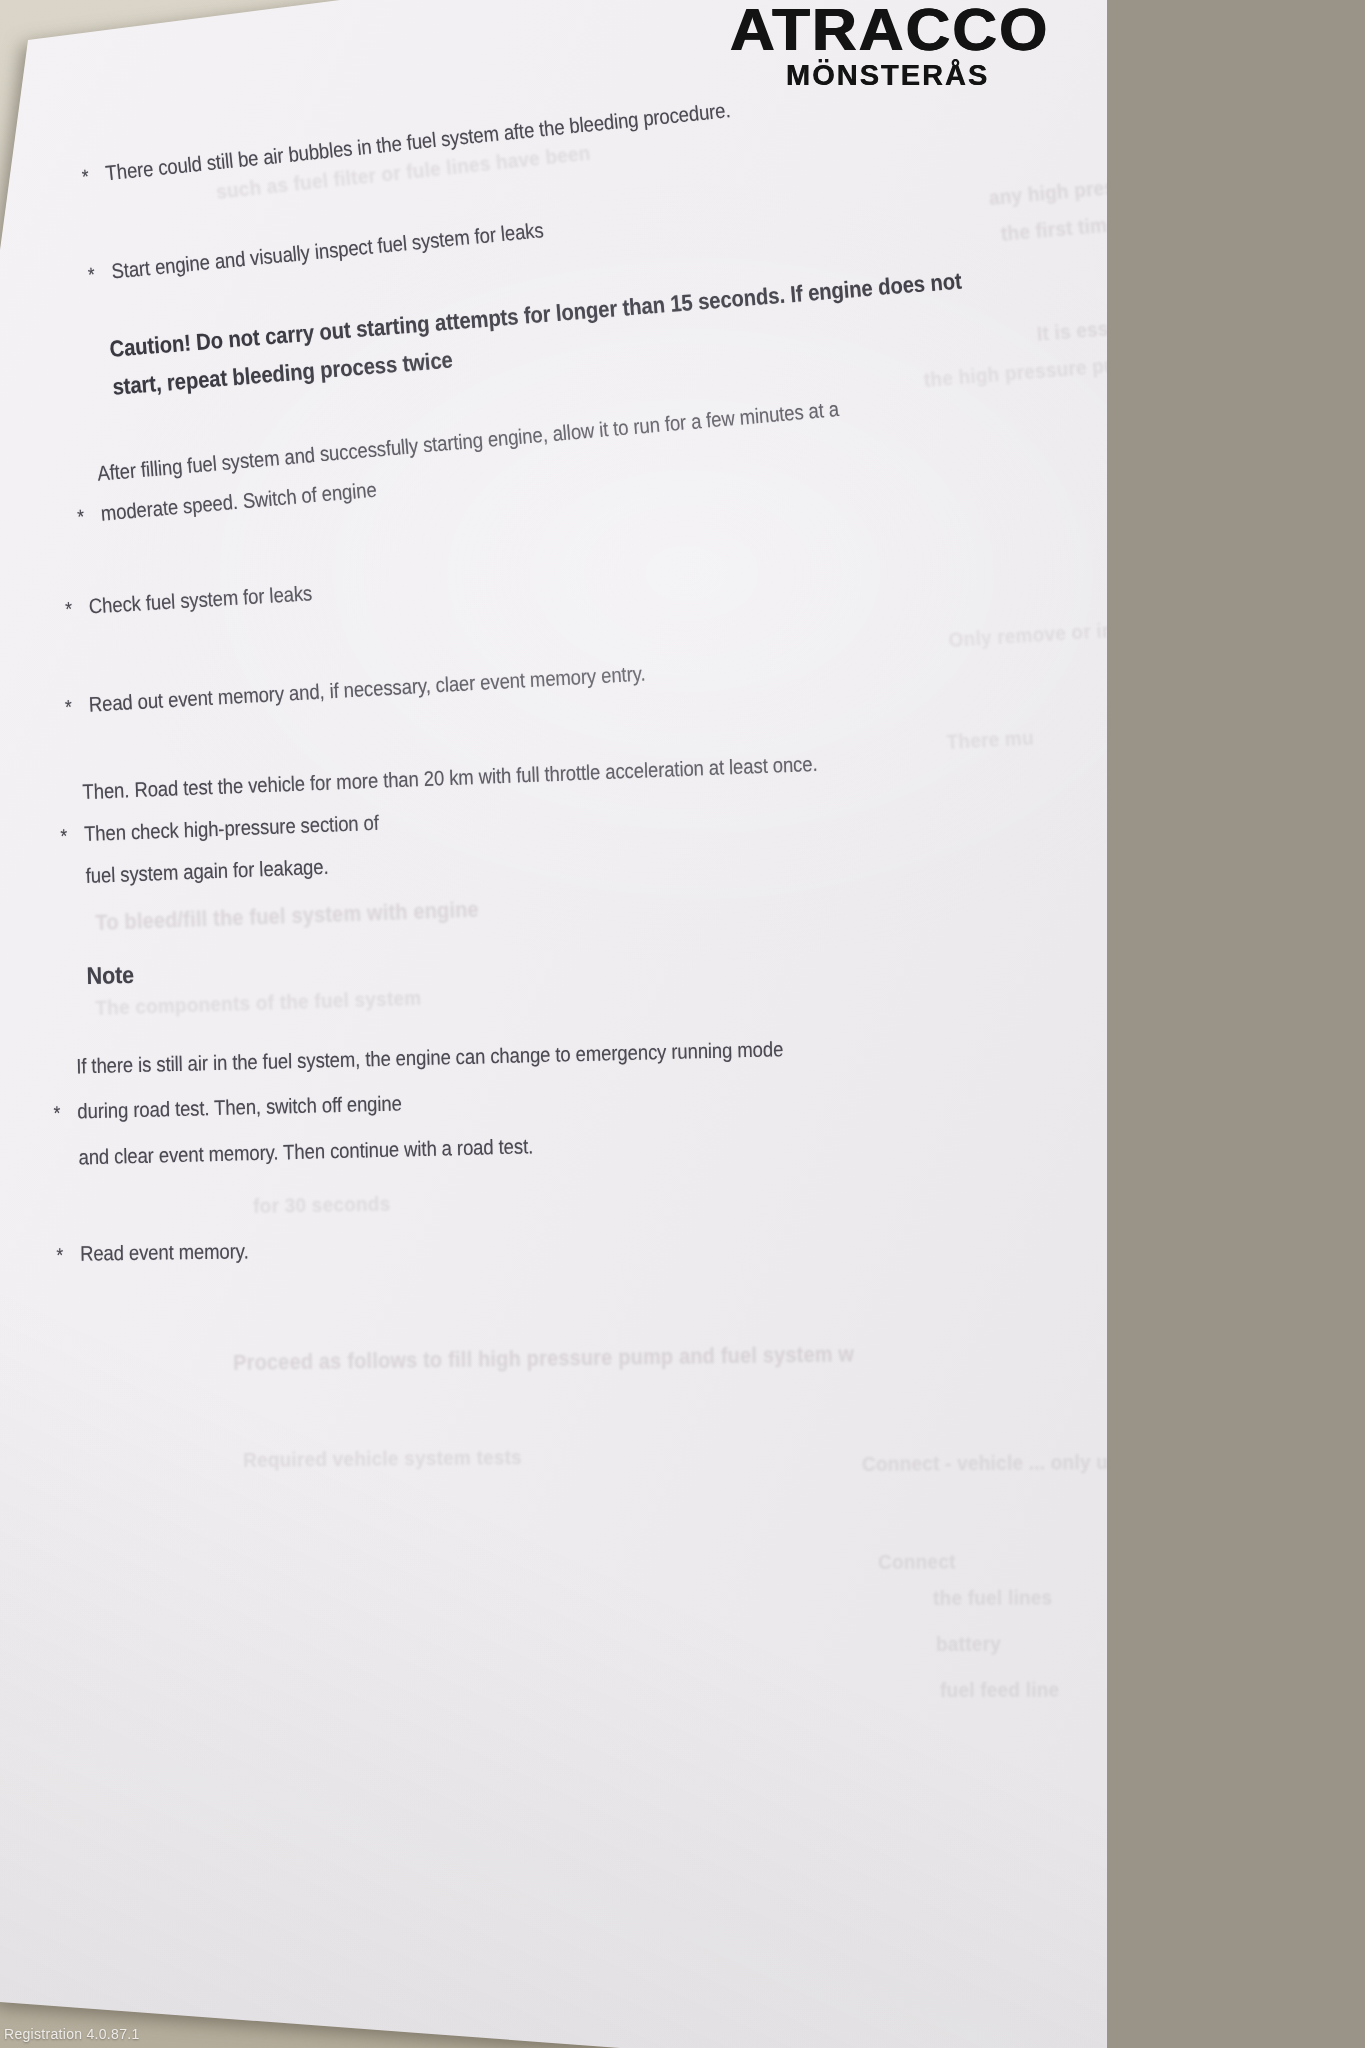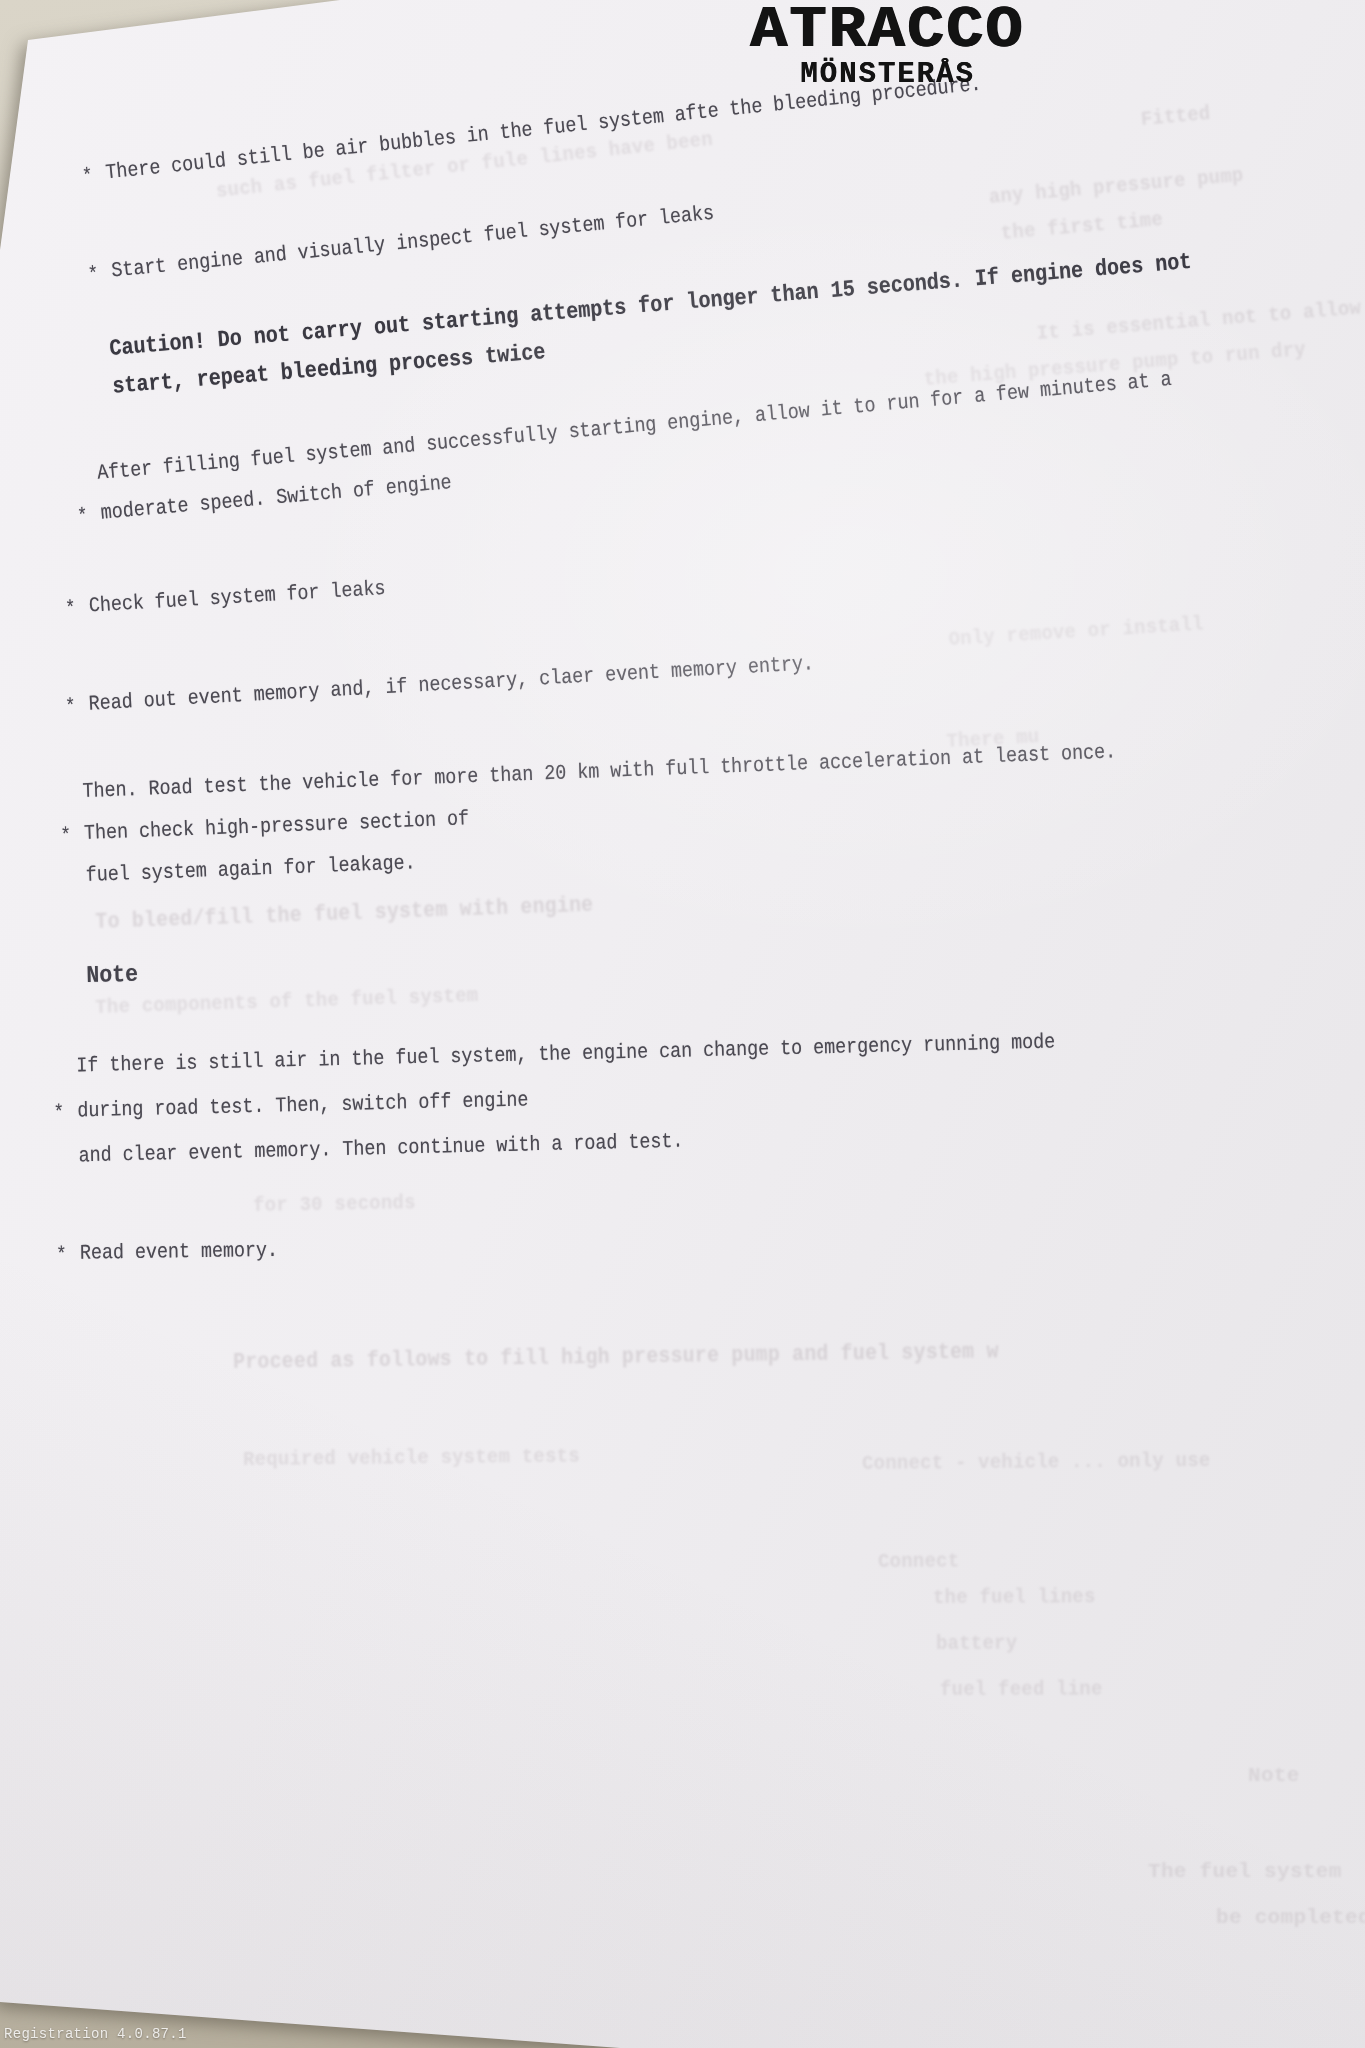--- a/index.html
+++ b/index.html
@@ -1,18 +1,18 @@
 <!DOCTYPE html>
 <html><head>
 <meta charset="utf-8">
 <style>
   html,body{margin:0;padding:0;background:#9a9488;}
   .photo{
-    position:relative;width:1365px;height:2048px;overflow:hidden;
-    font-family:Liberation Mono, monospace;
+    position:relative;width:1107px;height:2048px;overflow:hidden;
+    font-family:Liberation Sans, sans-serif;
     background:linear-gradient(170deg,#dad5c8 0%,#cfc9bb 45%,#beb7a7 78%,#b0a896 100%);
   }
   
   .paper-wrap{position:absolute;inset:0;filter:drop-shadow(-5px 5px 9px rgba(70,63,52,0.5));}
   .paper{
     position:absolute;inset:0;
     clip-path:polygon(28px 40px,340px 0,1365px 0,1365px 2048px,620px 2048px,0 2002px,0 250px);
     background:linear-gradient(115deg,#f4f2f5 0%,#f0eef1 45%,#eae8eb 80%,#e7e5e8 100%);
   }
   .paper-tone{position:absolute;inset:0;pointer-events:none;

